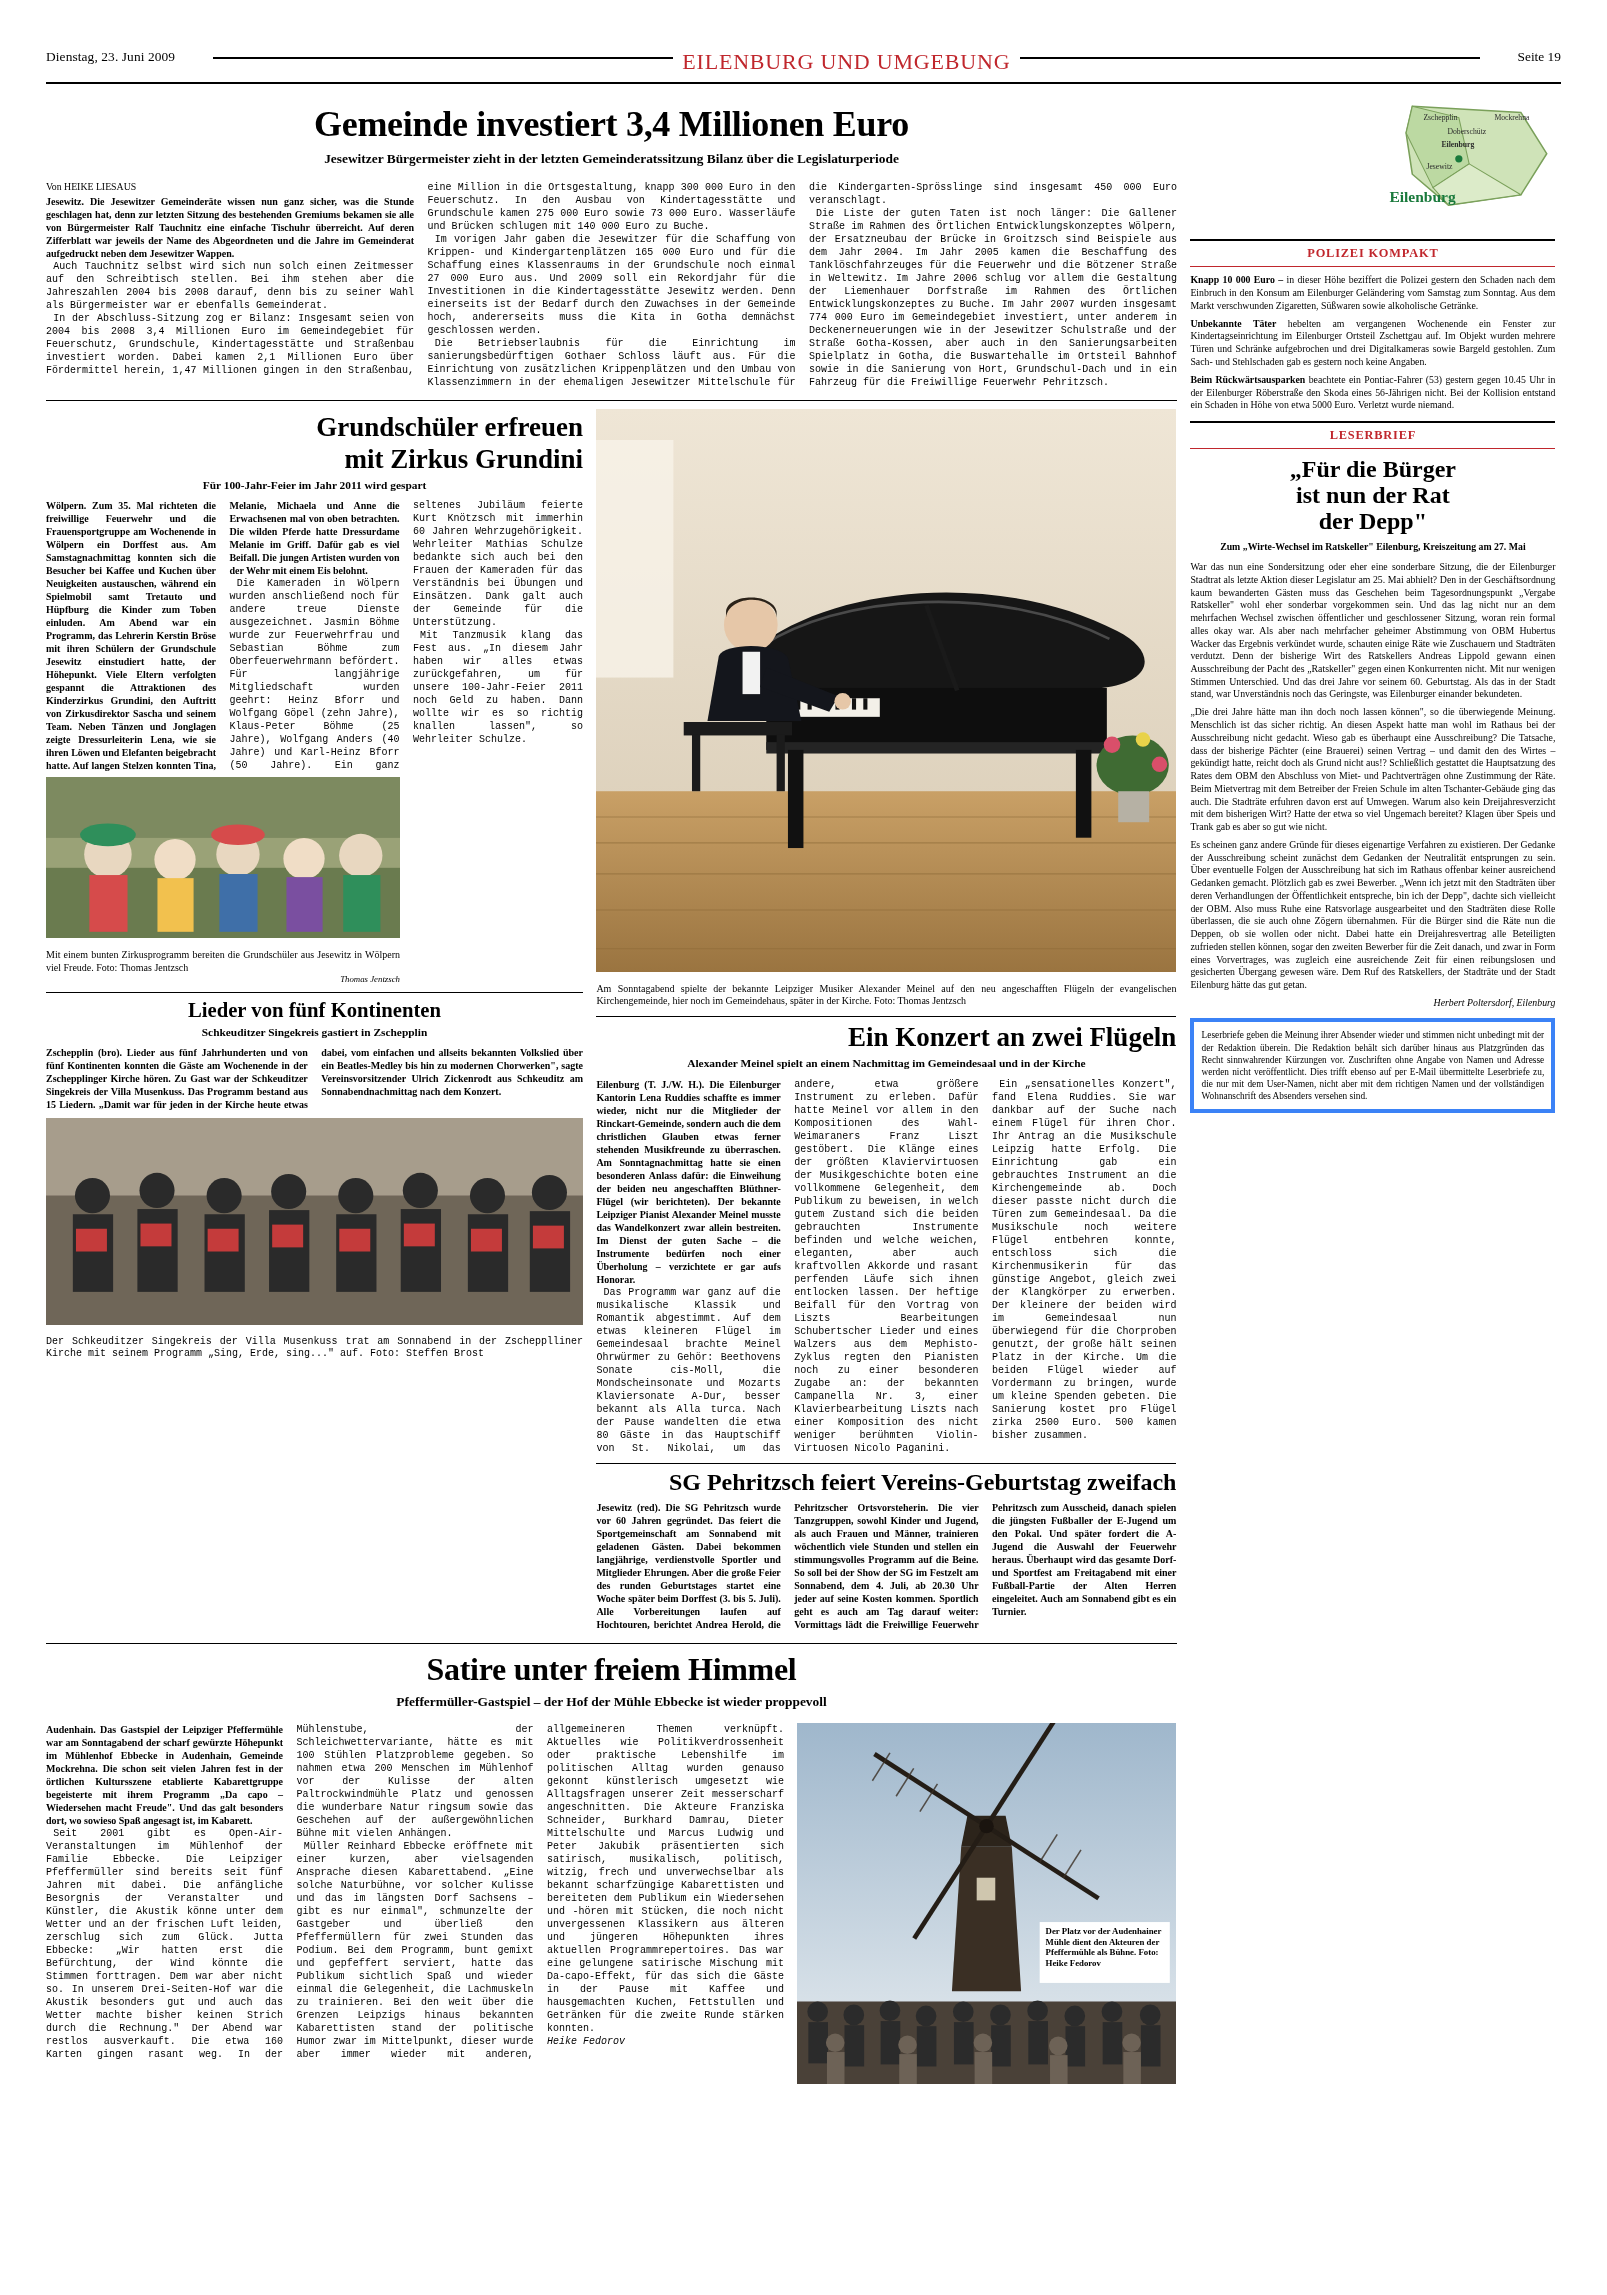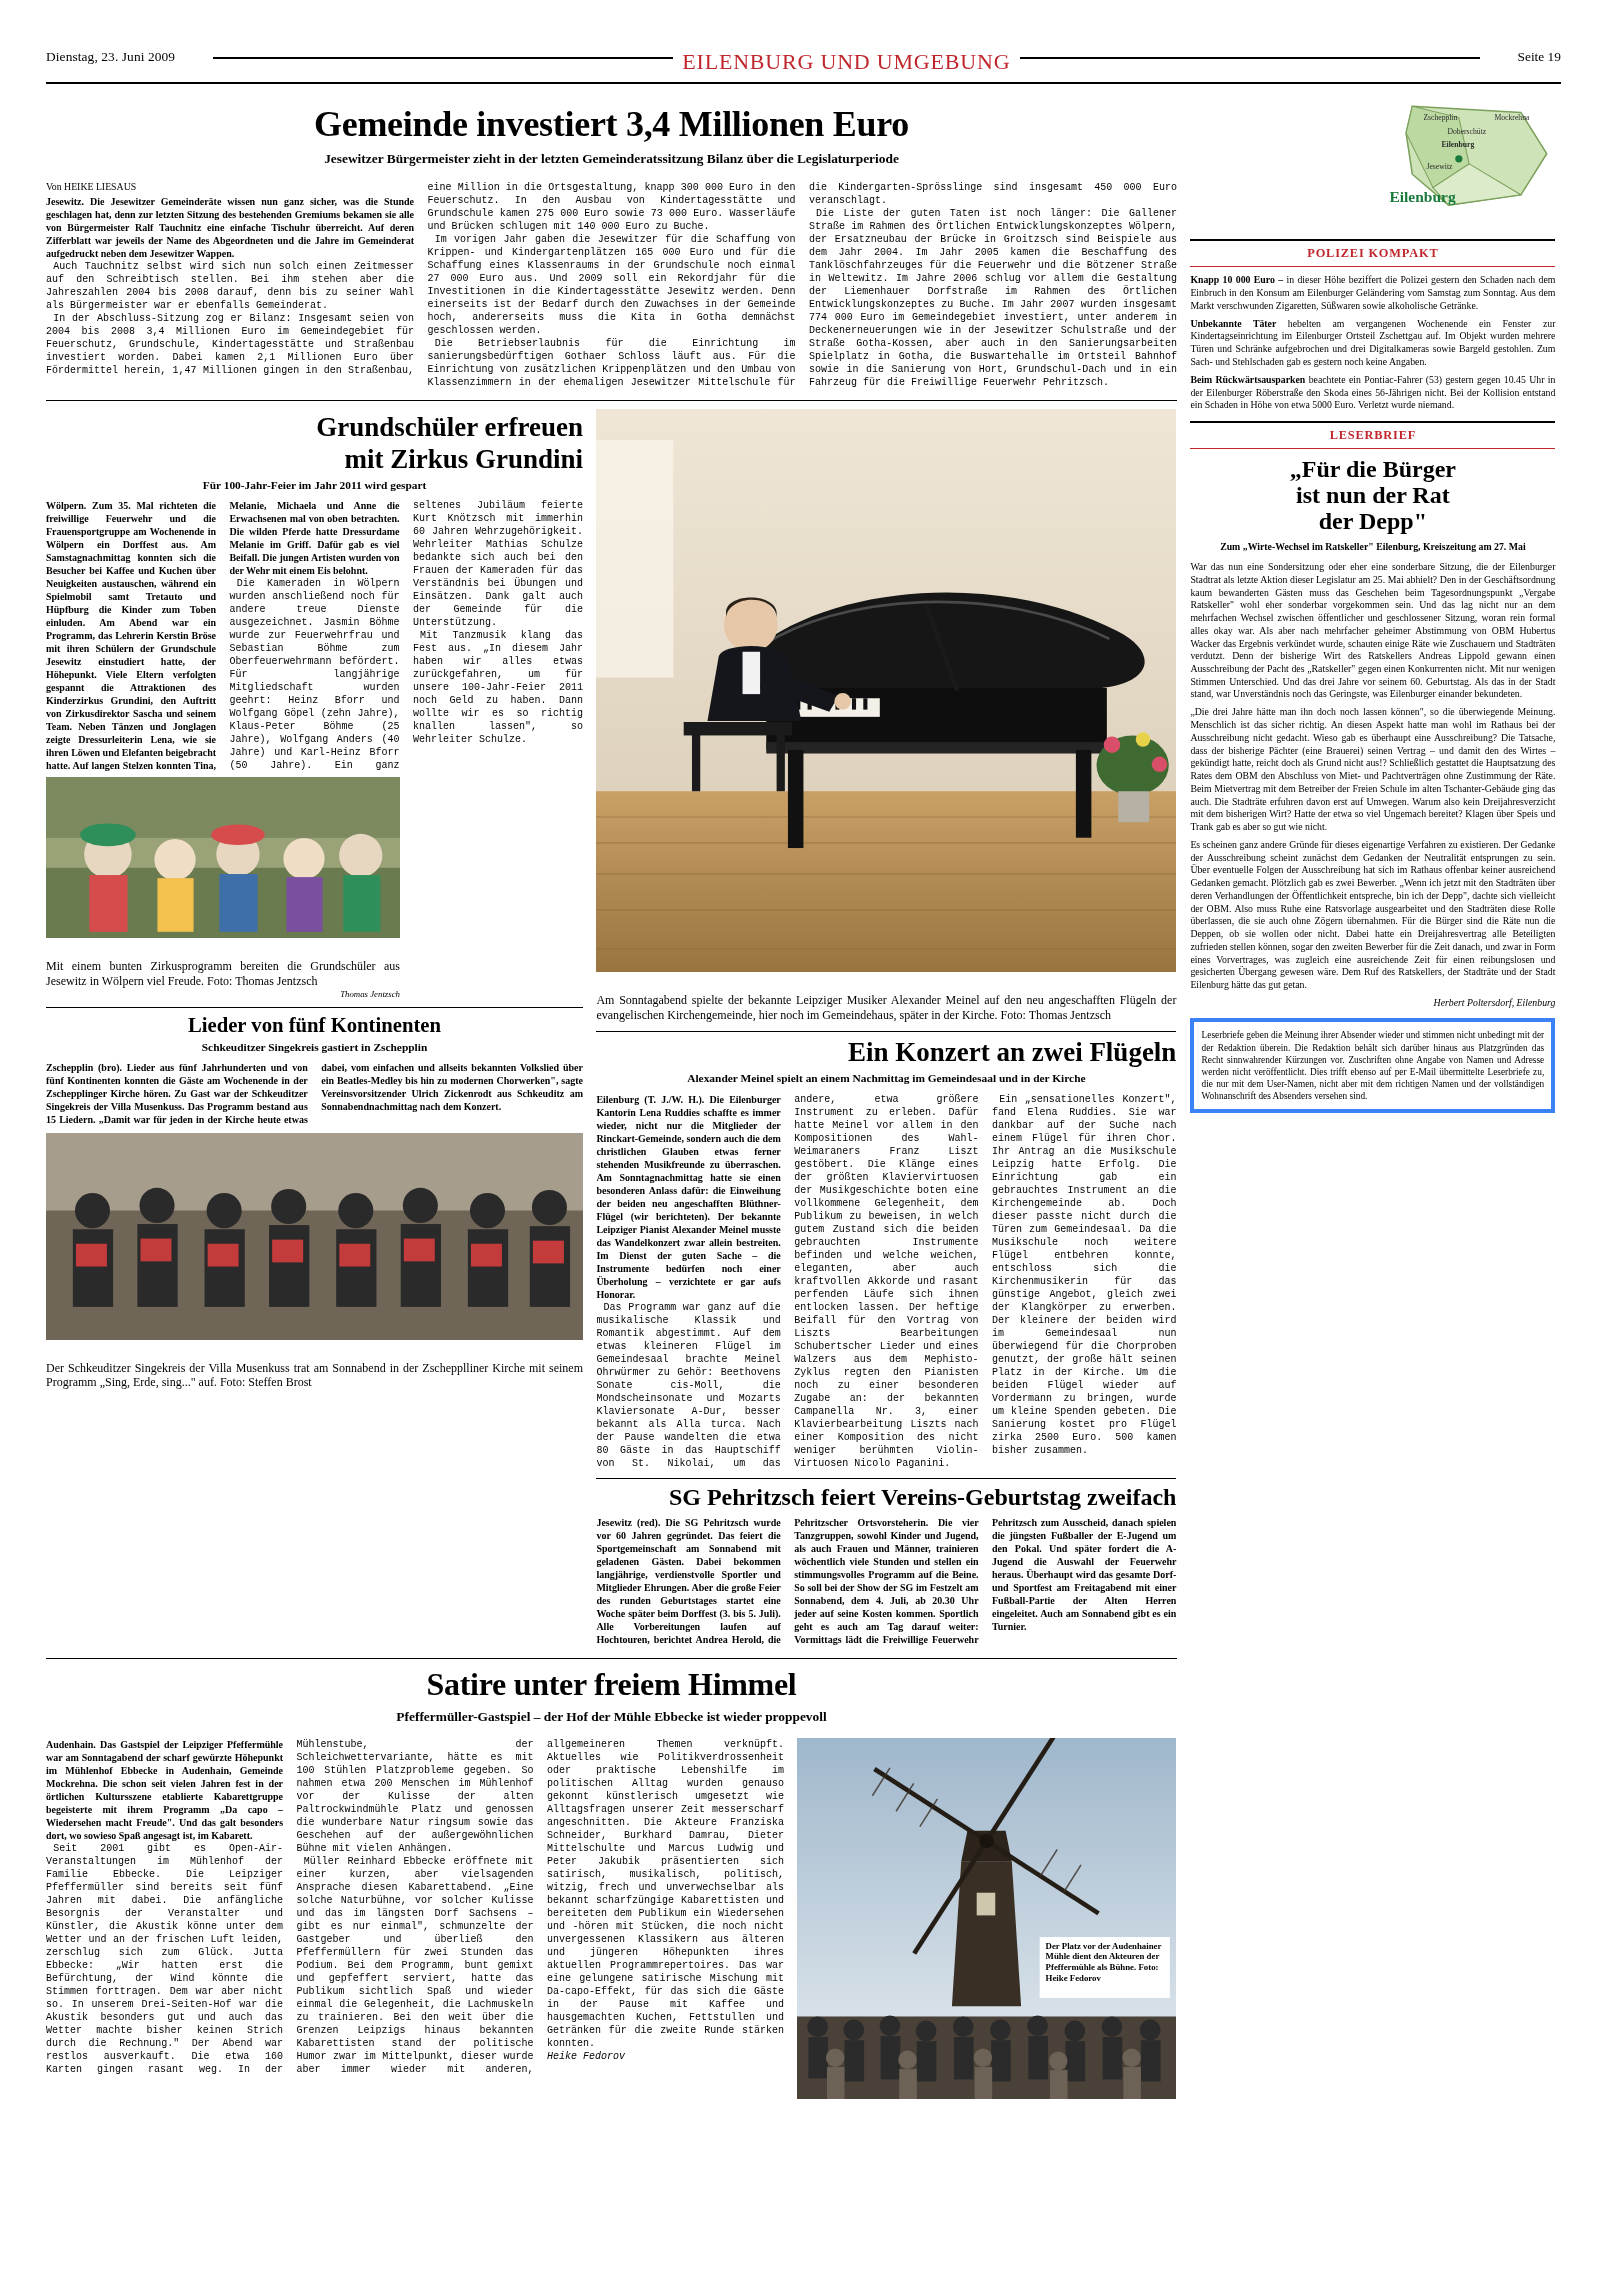--- a/index.html
+++ b/index.html
@@ -106,23 +106,23 @@
   .c2 { column-count:2; }
   .byline { font-size:9.8px; margin-bottom:3.1px; }
   .lead-bold { font-weight:bold; }
 
   hr.sep { border:none; border-top:1px solid #000; margin:11.4px 0 8.3px 0; }
   hr.thin { border:none; border-top:0.5px solid #000; margin:8.3px 0 6.2px 0; }
 
   
   .photo { position:relative; overflow:hidden; background:#fde047; }
   .caption {
-    font-size:12px;
+    font-size:10px;
     line-height:1.22;
-    margin-top:21px;
+    margin-top:11px;
     text-align:justify;
   }
   .caption .credit { white-space:nowrap; }
   .cap-italic { font-style:italic; text-align:right; font-size:8.8px; }
 
   
   .rail-rule { height:1.5px; background:#000; }
   .rail-head {
     text-align:center;
     font-weight:bold;
@@ -295,21 +295,21 @@
                 <rect x="183" y="204" width="60" height="44"></rect>
                 <rect x="313" y="214" width="60" height="44"></rect>
                 <rect x="438" y="206" width="60" height="44"></rect>
                 <rect x="568" y="214" width="60" height="44"></rect>
                 <rect x="693" y="204" width="60" height="44"></rect>
                 <rect x="823" y="214" width="60" height="44"></rect>
                 <rect x="943" y="208" width="60" height="44"></rect>
               </g>
             </svg>
           </div>
-          <div class="caption" style="width:537px;">
+          <div class="caption" style="width:537px;font-family:Liberation Mono, monospace;">
             <span>Der Schkeuditzer Singekreis der Villa Musenkuss trat am Sonnabend in der Zschepplliner Kirche mit seinem Programm „Sing, Erde, sing..." auf.</span>
             <span class="credit">Foto: Steffen Brost</span>
           </div>
         </div>
 
         <div class="col" style="width:580px;">
           <div class="photo" style="width:580px; height:563px;">
             <svg viewBox="0 0 1124 1090" width="580" height="563" preserveAspectRatio="none">
               <defs>
                 <linearGradient id="floor" x1="0" y1="0" x2="0" y2="1">

